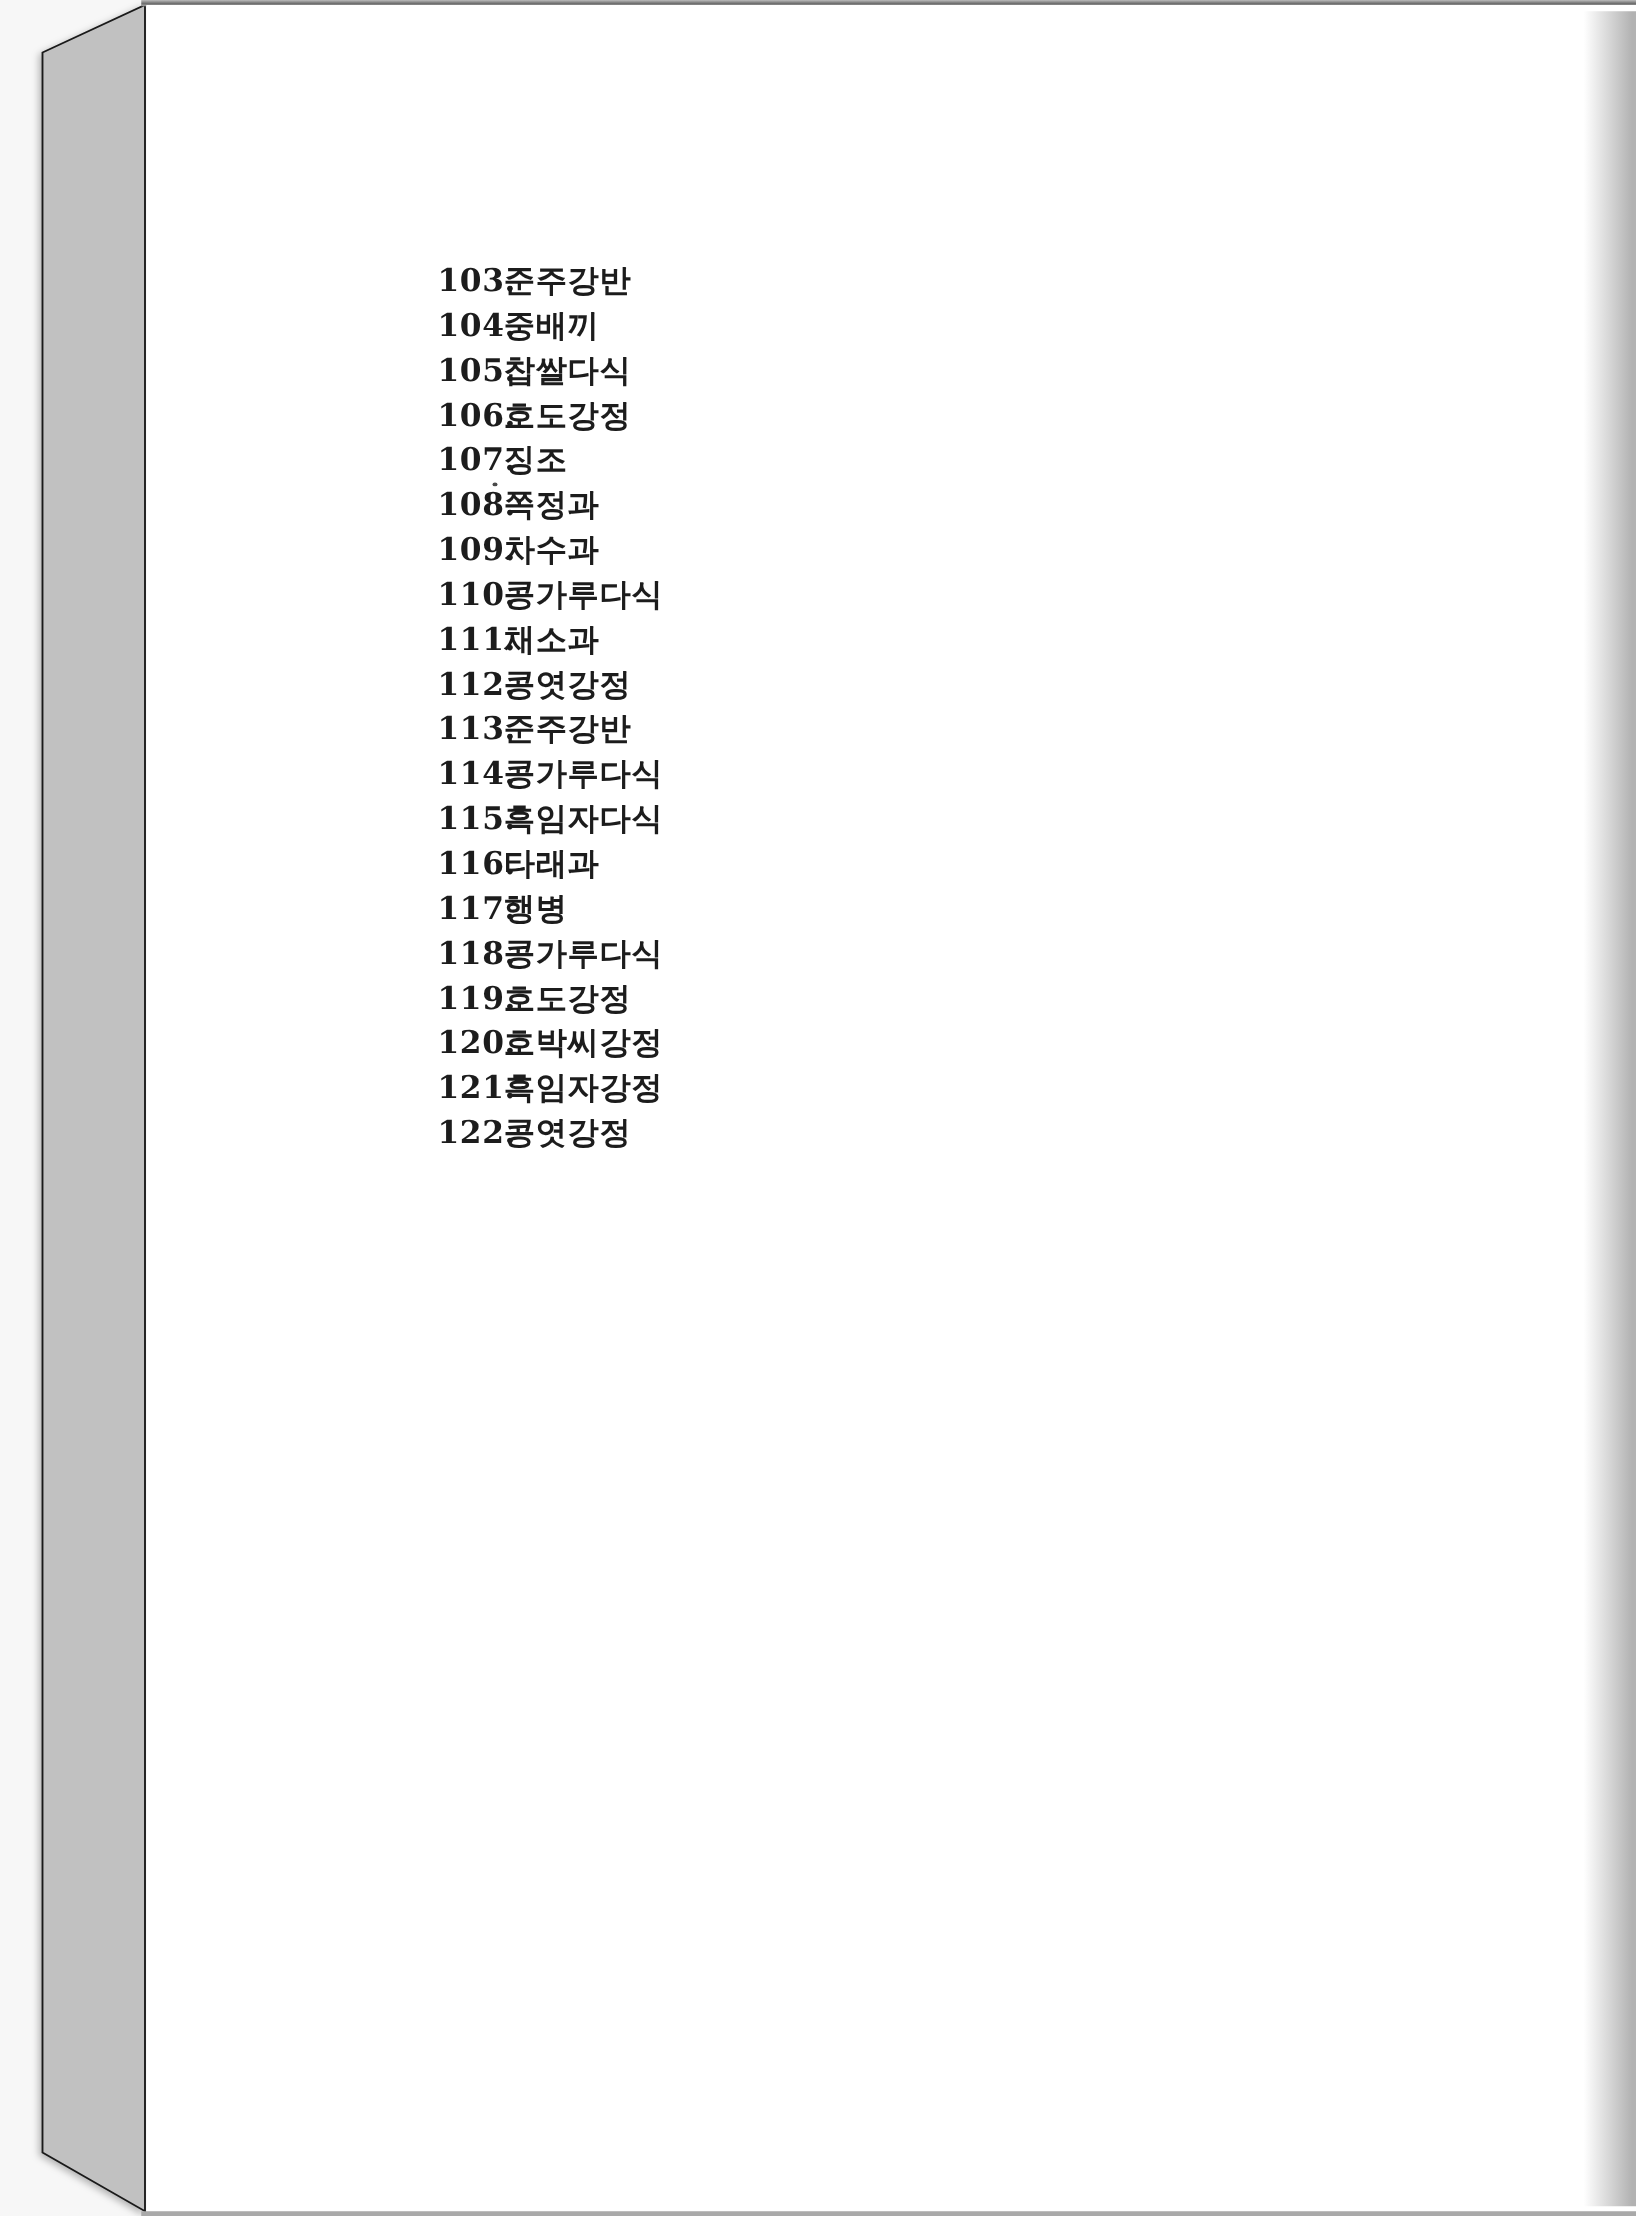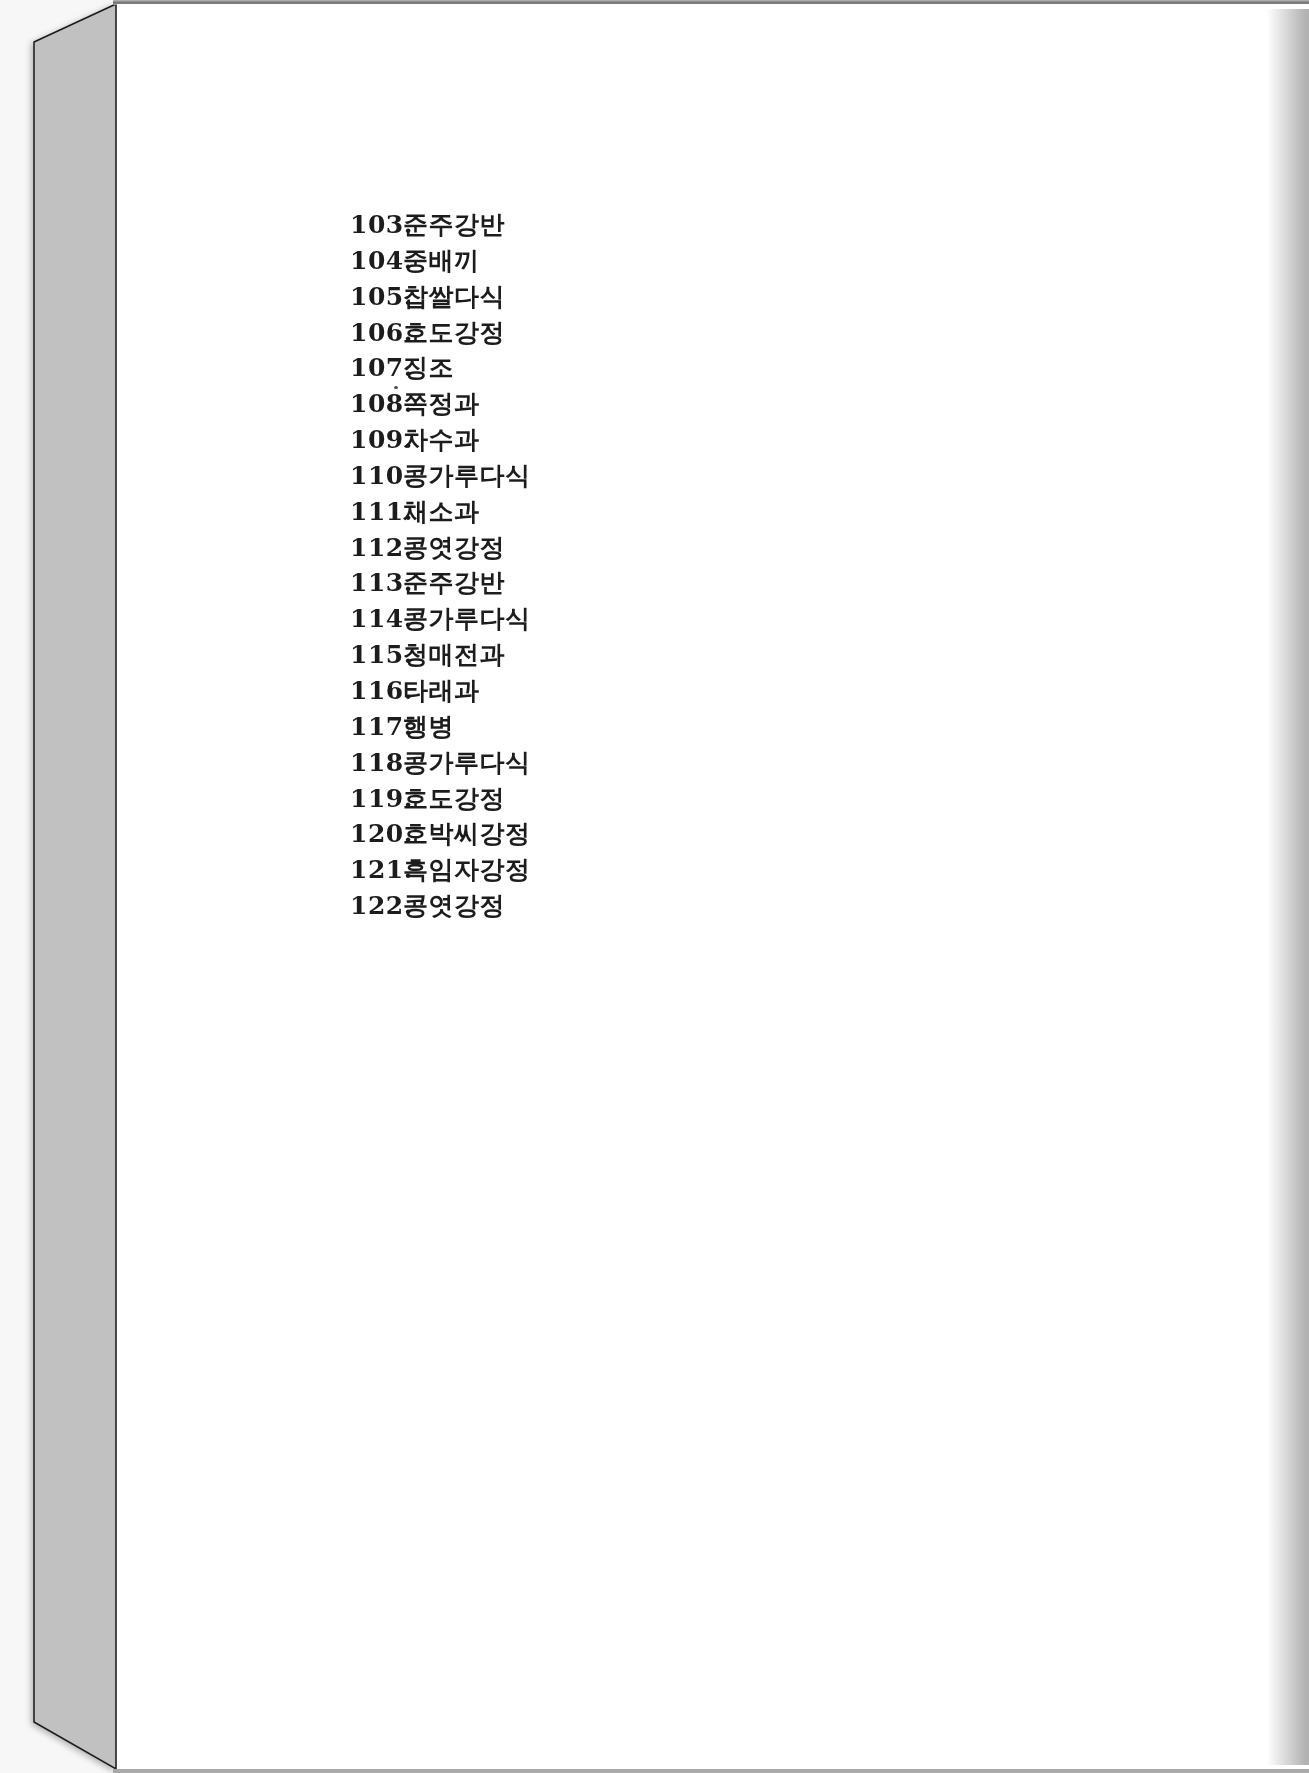--- a/index.html
+++ b/index.html
@@ -164,21 +164,21 @@
         <span class="toc-label">준주강반</span>
       </div>
 
       <div class="toc-row">
         <span class="toc-num">114.</span>
         <span class="toc-label">콩가루다식</span>
       </div>
 
       <div class="toc-row">
         <span class="toc-num">115.</span>
-        <span class="toc-label">청매전과</span>
+        <span class="toc-label">흑임자다식</span>
       </div>
 
       <div class="toc-row">
         <span class="toc-num">116.</span>
         <span class="toc-label">타래과</span>
       </div>
 
       <div class="toc-row">
         <span class="toc-num">117.</span>
         <span class="toc-label">행병</span>

